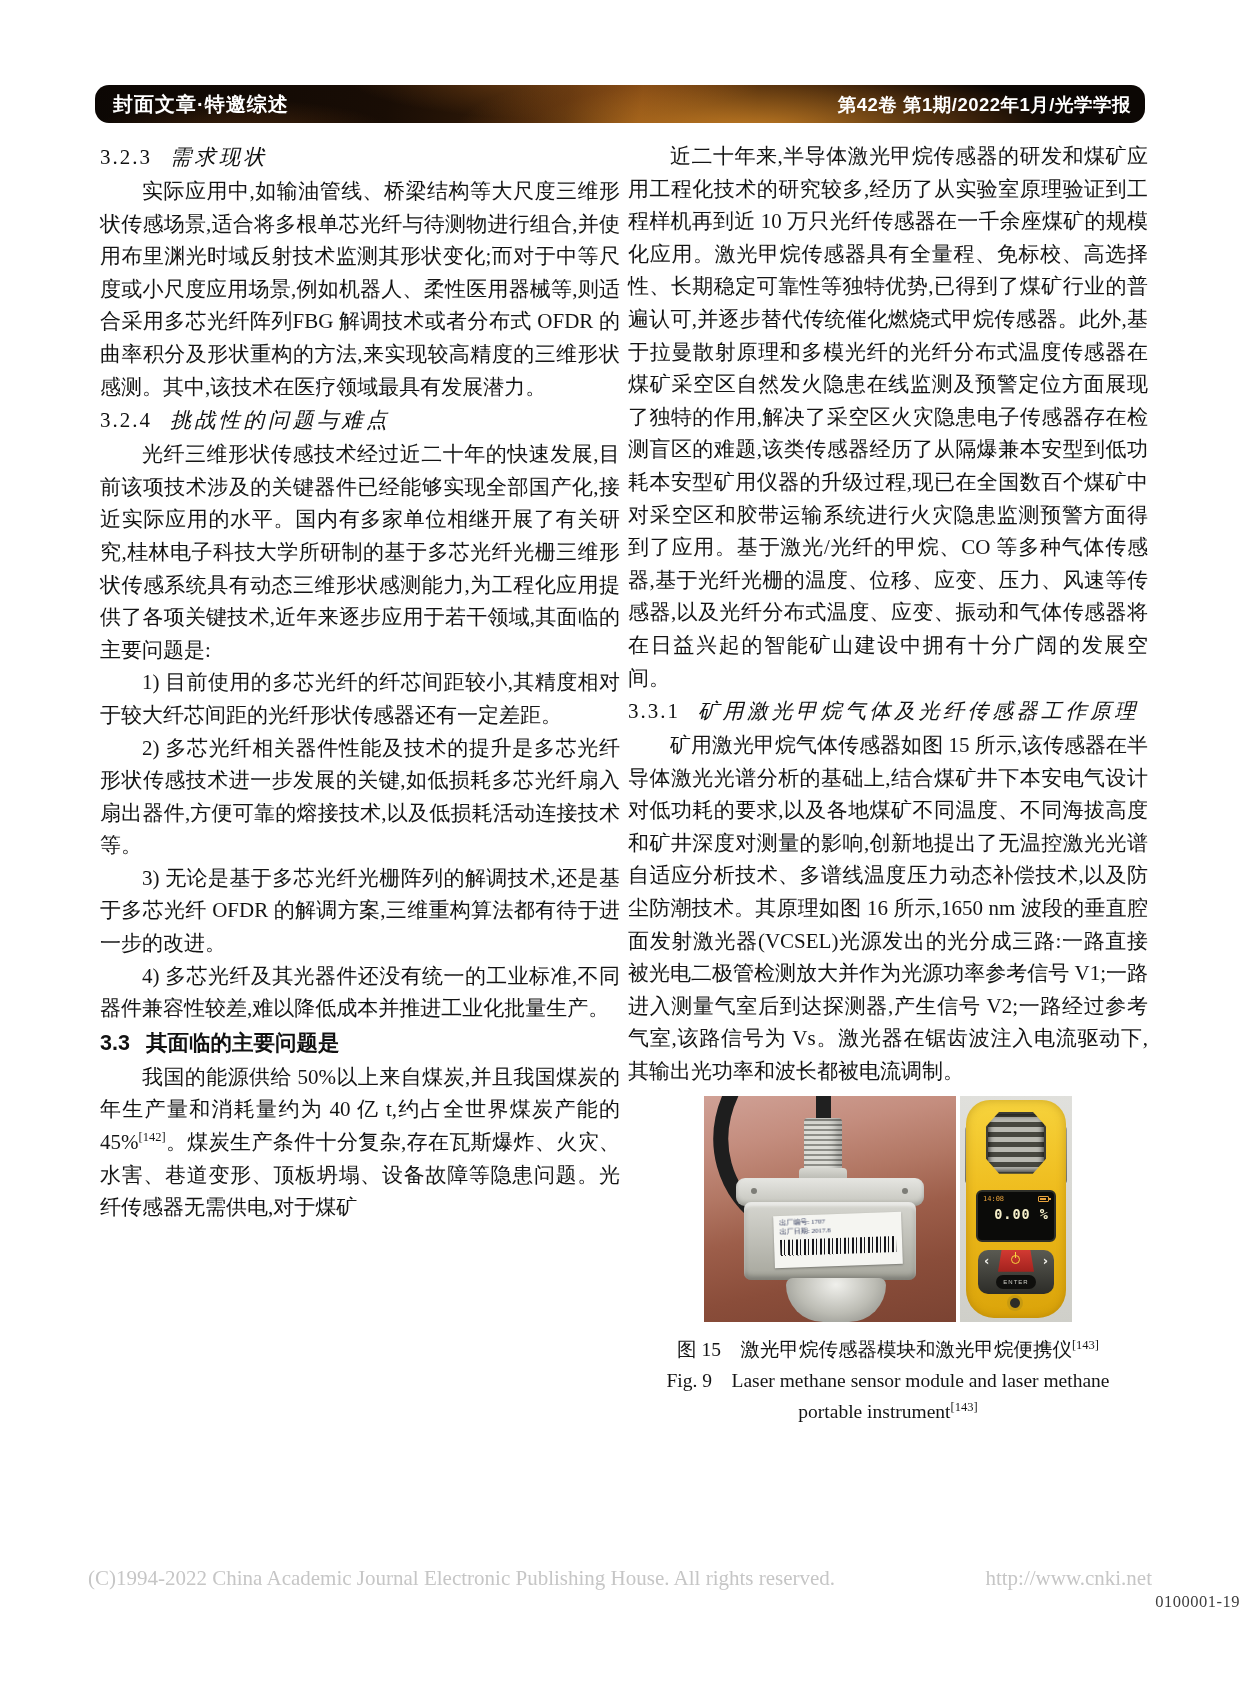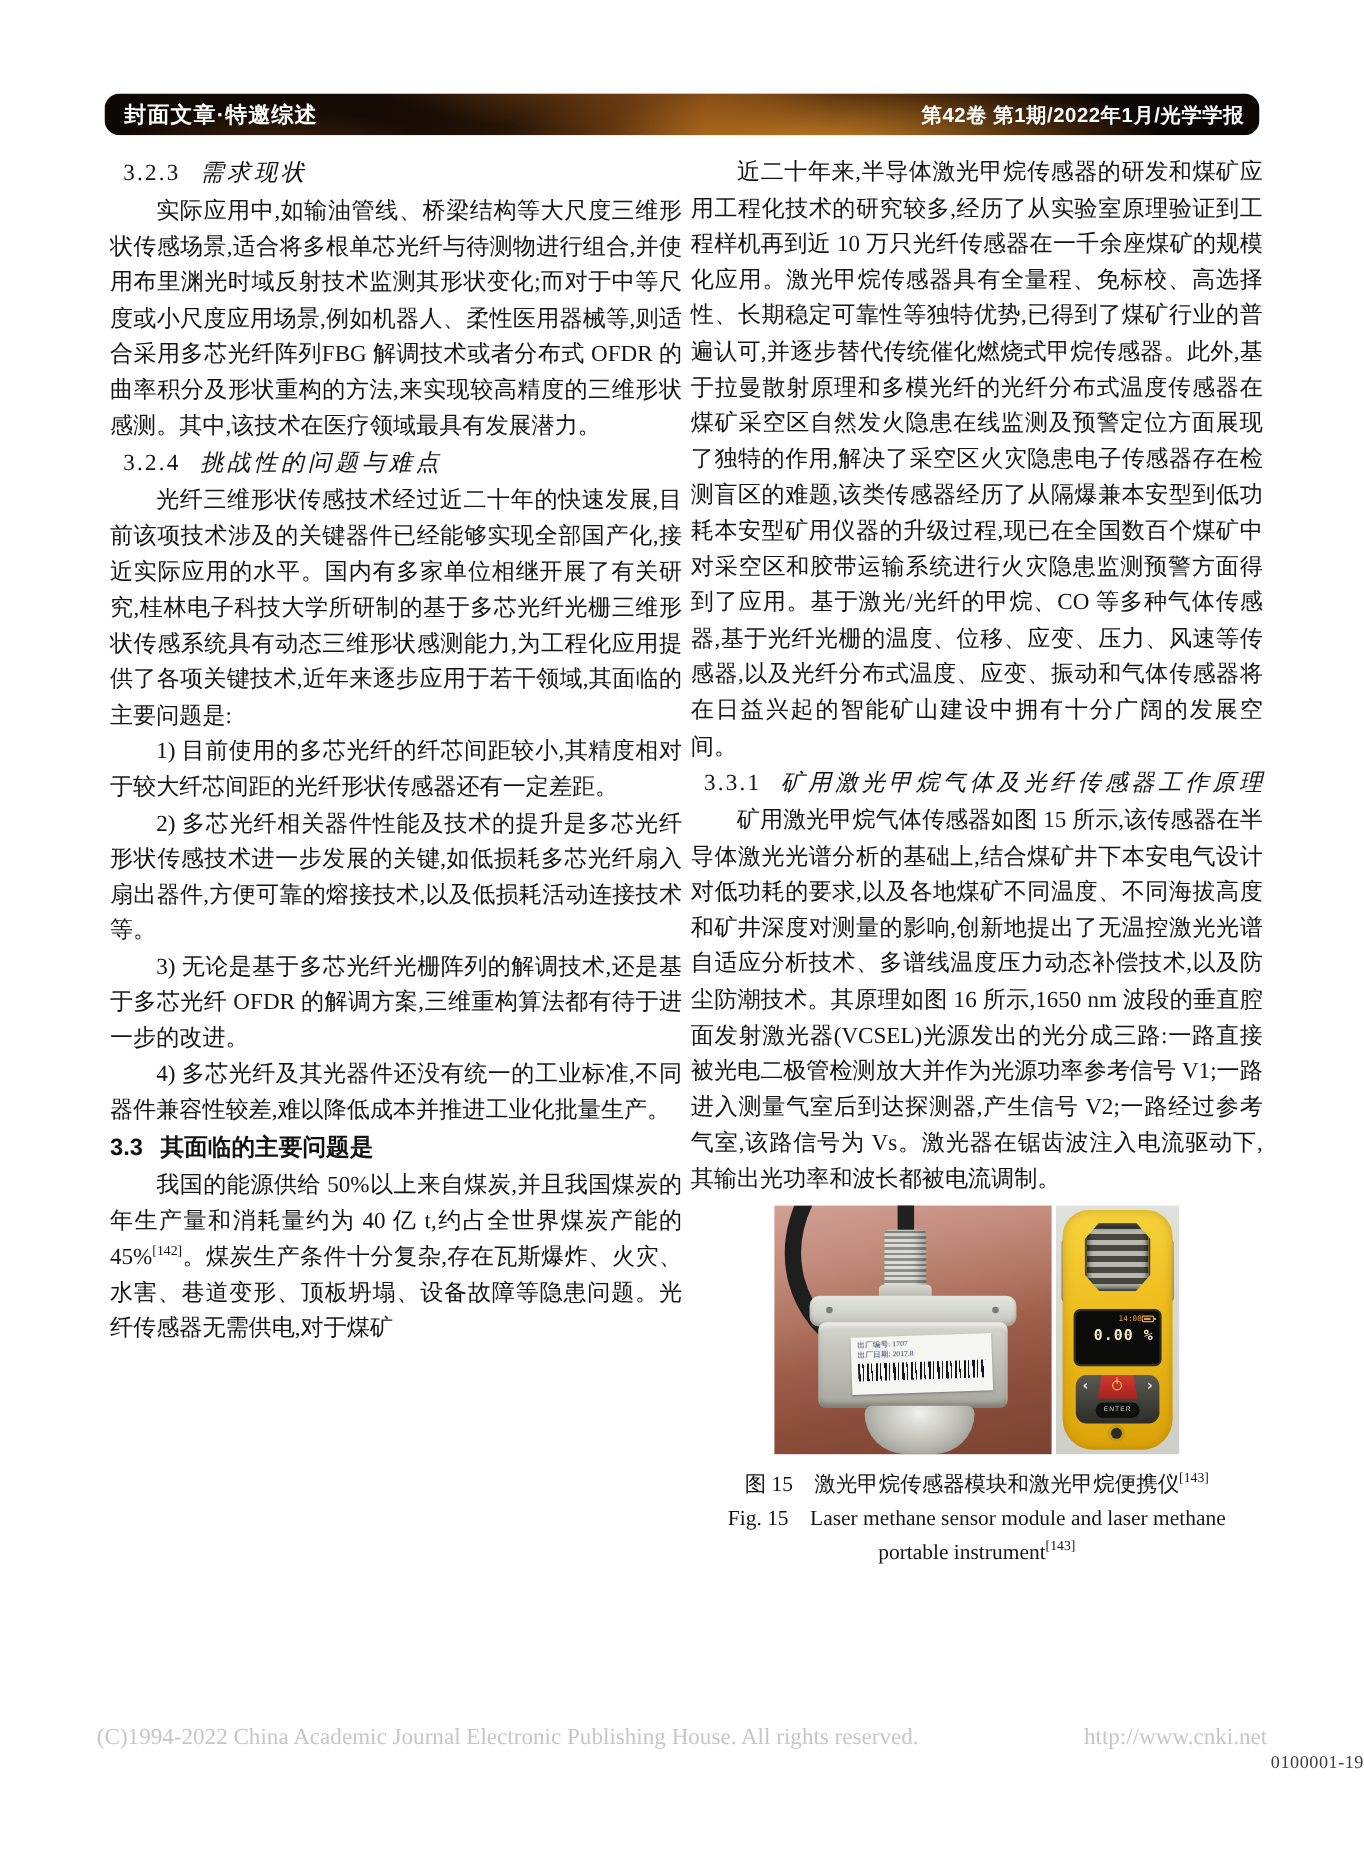--- a/index.html
+++ b/index.html
@@ -36,21 +36,21 @@
   }
   
   .content { position:absolute; left:100px; top:140px; width:1048px; display:flex; gap:8px; }
   .col { width:520px; }
   p.body-p {
     margin:0; font-size:21px; line-height:32.6px;
     text-align:justify; text-indent:2em; color:#141414;
   }
   p.body-p.cont { text-indent:0; }
   sup.ref { font-size:12.5px; line-height:0; vertical-align:super; letter-spacing:0; }
-  .h-sub { font-size:21px; line-height:33px; margin:1px 12px; white-space:nowrap; }
+  .h-sub { font-size:21px; line-height:33px; margin:1px 0; white-space:nowrap; }
   .h-sub .h-num { font-style:normal; letter-spacing:2px; }
   .h-sub .h-kai { font-style:italic; letter-spacing:3.5px; margin-left:18px; }
   .h-bold {
     font-family:"Liberation Sans","DejaVu Sans",sans-serif;
     font-weight:bold; font-size:21.5px; line-height:34px; margin:1px 0;
   }
   .h-bold .h-title { margin-left:16px; }
   
   .figure-block { margin-top:8px; }
   .figure-photos { width:368px; margin:0 auto; display:flex; gap:4px; }
@@ -108,21 +108,21 @@
     background: repeating-linear-gradient(0deg,#b9b9b1 0 5px,#47473f 5px 10px);
     clip-path: polygon(22% 0,78% 0,100% 24%,100% 76%,78% 100%,22% 100%,0 76%,0 24%);
     box-shadow: inset 0 0 6px #000;
     border:2px solid #3c3c36;
   }
   .device-screen {
     position:absolute; left:16px; top:94px; width:80px; height:52px;
     background:#0b0b09; border:2px solid #2e2e28; border-radius:6px;
     padding:3px 5px;
   }
-  .screen-top { display:flex; justify-content:flex-end; align-items:center; }
+  .screen-top { display:flex; justify-content:space-between; align-items:center; }
   .screen-time { font-family:"DejaVu Sans Mono","Liberation Mono",monospace; font-size:7px; color:#e8a23c; }
   .battery { width:11px; height:6px; border:1px solid #e8a23c; border-radius:1px; position:relative; }
   .battery:after { content:""; position:absolute; right:-3px; top:1px; width:2px; height:2px; background:#e8a23c; }
   .battery .fill { position:absolute; left:1px; top:1px; width:6px; height:2px; background:#e8a23c; }
   .screen-reading {
     text-align:right; margin-top:3px;
     font-family:"DejaVu Sans Mono","Liberation Mono",monospace;
     font-size:13.5px; font-weight:bold; color:#f6f0ca; letter-spacing:1px;
   }
   .btn-panel {
@@ -244,21 +244,21 @@
               </div>
               <span class="arrow ar">›</span>
               <div class="enter-btn">ENTER</div>
             </div>
             <div class="bottom-hole"></div>
           </div>
 
         </div>
 
         <div class="caption-zh"><span>图 15　激光甲烷传感器模块和激光甲烷便携仪</span><sup class="ref">[143]</sup></div>
-        <div class="caption-en">Fig. 15　Laser methane sensor module and laser methane</div>
+        <div class="caption-en">Fig. 9　Laser methane sensor module and laser methane</div>
         <div class="caption-en"><span>portable instrument</span><sup class="ref">[143]</sup></div>
       </div>
     </div>
   </div>
 
   <div class="footer-copy">
     <span>(C)1994-2022 China Academic Journal Electronic Publishing House. All rights reserved.</span>
     <span>http://www.cnki.net</span>
   </div>
   <div class="page-num">0100001-19</div>

